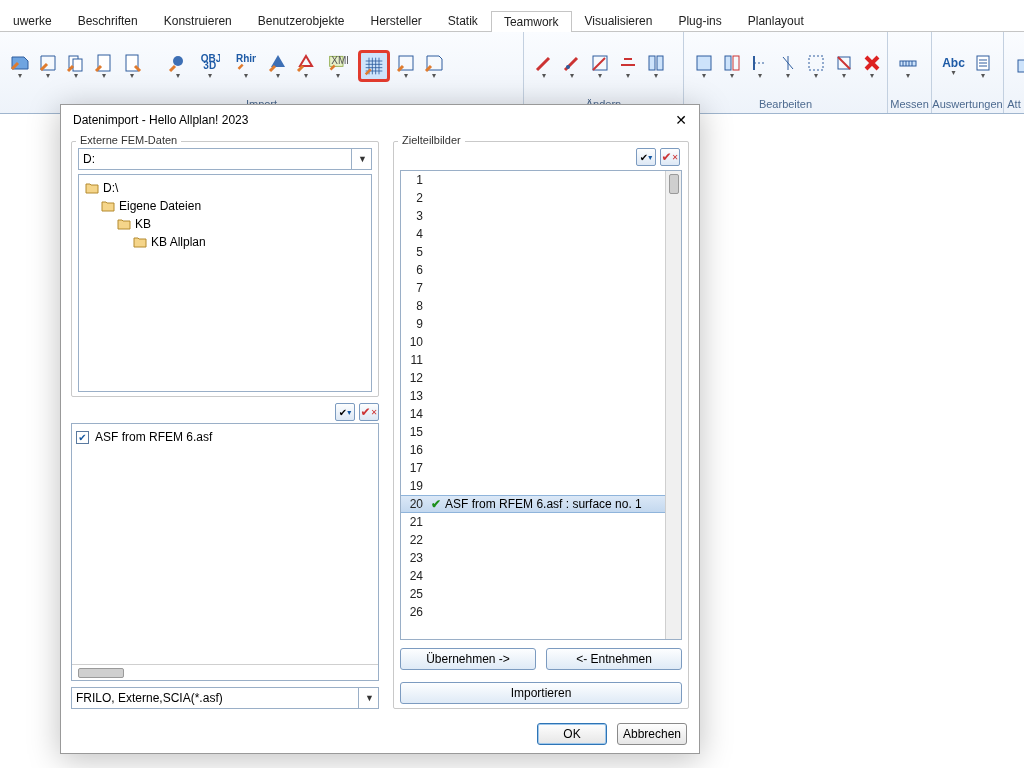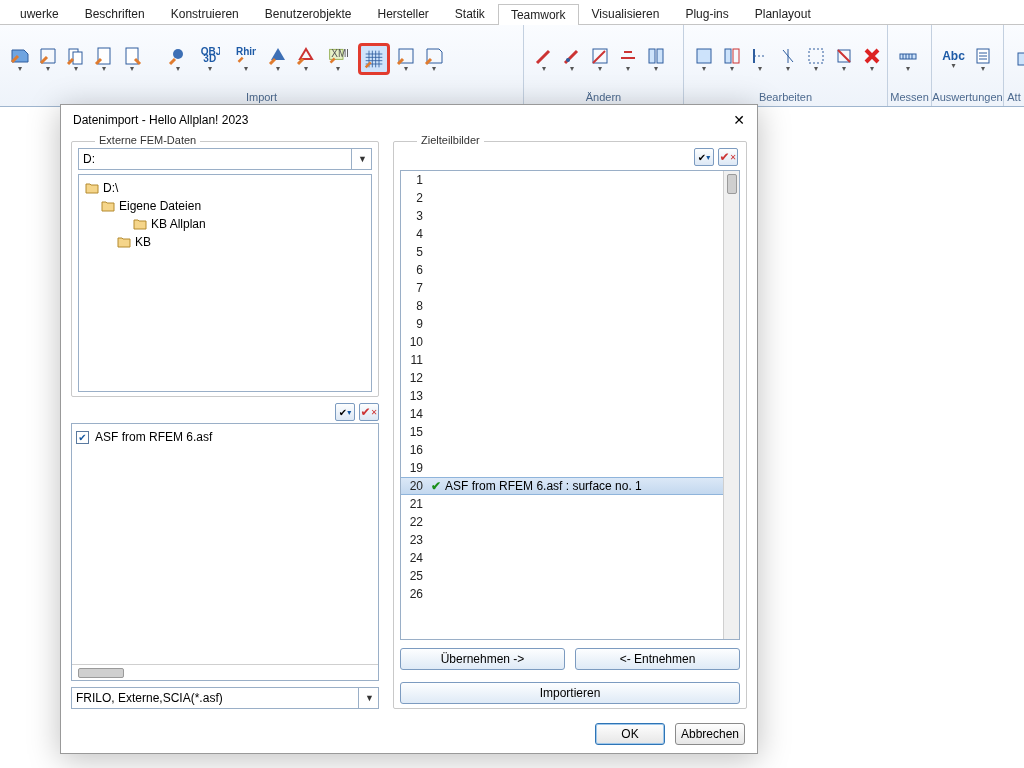--- a/index.html
+++ b/index.html
@@ -1,47 +1,47 @@
 <!DOCTYPE html>
 <html><head>
 <meta charset="utf-8">
 <style>
   * { box-sizing: border-box; font-family: "Segoe UI", Tahoma, sans-serif; font-size: 12px; }
   html,body { margin:0; padding:0; width:1024px; height:768px; background:#fff; overflow:hidden; }
 
   
-  .ribbon-tabs { height:25px; display:flex; align-items:flex-end; padding-left:7px; border-bottom:1px solid #c5c5c5; background:#fff; }
+  .ribbon-tabs { height:32px; display:flex; align-items:flex-end; padding-left:0; border-bottom:1px solid #c5c5c5; background:#fff; }
   .ribbon-tab { padding:3px 12px 3px 12px; border:1px solid transparent; border-bottom:none; cursor:default; color:#222;}
   .ribbon-tab.active { border-color:#c5c5c5; background:#fff; position:relative; top:1px; }
   .ribbon-tabs .spacer { flex:1; }
 
   
   .ribbon-body { height:82px; background:linear-gradient(#fafcff,#eef3fa); border-bottom:1px solid #9fb5ce; display:flex; }
   .ribbon-group { border-right:1px solid #c3d0e0; display:flex; flex-direction:column; }
   .ribbon-group .icons { flex:1; display:flex; align-items:center; gap:8px; padding:4px 10px 0 10px; }
   .ribbon-group .caption { text-align:center; font-size:11px; color:#4d6a8f; padding:2px 0 3px 0; }
   .rb-btn { width:20px; height:28px; display:flex; flex-direction:column; align-items:center; justify-content:center; }
   .rb-btn svg { width:20px; height:20px; }
   .rb-btn .dd { font-size:8px; color:#555; line-height:6px; }
   .rb-btn-wide { width:28px; }
   .highlighted { outline:3px solid #e23b2e; outline-offset:-1px; background:#cfe3fb; border-radius:2px; padding:2px; }
 
   
-  .dialog { position:absolute; left:60px; top:104px; width:698px; height:650px; background:#fff; border:1px solid #999; box-shadow:0 5px 30px rgba(0,0,0,.25);}
+  .dialog { position:absolute; left:60px; top:104px; width:640px; height:650px; background:#fff; border:1px solid #999; box-shadow:0 5px 30px rgba(0,0,0,.25);}
   .dialog-title { height:30px; display:flex; align-items:center; padding:0 8px 0 12px; font-size:12px; }
   .dialog-title .x { margin-left:auto; width:20px; text-align:center; font-size:14px; }
   .dialog-body { position:absolute; top:30px; left:10px; right:10px; bottom:44px; display:flex; gap:14px; }
   .dialog-footer { position:absolute; bottom:8px; right:12px; display:flex; gap:10px; }
   .dlg-btn { min-width:70px; height:22px; border:1px solid #8a8a8a; border-radius:3px; background:linear-gradient(#fefefe,#e6e6e6); display:flex; align-items:center; justify-content:center; }
   .dlg-btn.primary { border-color:#2e74b5; box-shadow:0 0 0 1px #9ec7eb inset; }
 
   
   .col-left { width:308px; display:flex; flex-direction:column; }
   .fieldset { border:1px solid #c9c9c9; border-radius:2px; padding:6px 6px 4px 6px; position:relative; margin-top:6px;}
-  .fieldset > .legend { position:absolute; top:-8px; left:23px; background:#fff; padding:0 4px; font-size:11px; color:#333;}
+  .fieldset > .legend { position:absolute; top:-8px; left:4px; background:#fff; padding:0 4px; font-size:11px; color:#333;}
   .combo { height:22px; border:1px solid #9aafc7; background:#fff; display:flex; align-items:center; padding:0 4px; }
   .combo .arrow { margin-left:auto; font-size:9px; color:#333; border-left:1px solid #9aafc7; padding-left:6px; height:100%; display:flex; align-items:center;}
   .tree { height:218px; border:1px solid #9aafc7; margin-top:4px; background:#fff; overflow:auto; padding:4px 2px; }
   .tree-row { display:flex; align-items:center; gap:4px; height:18px; padding-left:4px; }
   .tree-row svg { width:14px; height:12px; }
   .minibar { display:flex; justify-content:flex-end; gap:4px; margin:6px 0 2px 0;}
   .minibtn { width:20px; height:18px; border:1px solid #7c9bc0; background:linear-gradient(#fdfefe,#dde8f5); border-radius:2px; display:flex; align-items:center; justify-content:center; font-size:10px;}
   .filelist { flex:1; border:1px solid #9aafc7; background:#fff; padding:4px; overflow:auto; position:relative;}
   .filerow { display:flex; align-items:center; gap:6px; height:18px; }
   .scroll-h { height:16px; border-top:1px solid #cfcfcf; margin-top:4px; display:flex; align-items:center; }
@@ -364,31 +364,31 @@
                   <path d="M1 2h4l1 1h7v8H1z" fill="#f5d58a" stroke="#b48a2e"></path>
                 </svg>
                 <span>D:\</span>
               </div>
               <div class="tree-row" style="padding-left: 20px;">
                 <svg viewBox="0 0 14 12">
                   <path d="M1 2h4l1 1h7v8H1z" fill="#f5d58a" stroke="#b48a2e"></path>
                 </svg>
                 <span>Eigene Dateien</span>
               </div>
+              <div class="tree-row" style="padding-left: 36px;">
+                <svg viewBox="0 0 14 12">
+                  <path d="M1 2h4l1 1h7v8H1z" fill="#f5d58a" stroke="#b48a2e"></path>
+                </svg>
+                <span>KB</span>
+              </div>
               <div class="tree-row" style="padding-left: 52px;">
                 <svg viewBox="0 0 14 12">
                   <path d="M1 2h4l1 1h7v8H1z" fill="#f5d58a" stroke="#b48a2e"></path>
                 </svg>
                 <span>KB Allplan</span>
-              </div>
-              <div class="tree-row" style="padding-left: 36px;">
-                <svg viewBox="0 0 14 12">
-                  <path d="M1 2h4l1 1h7v8H1z" fill="#f5d58a" stroke="#b48a2e"></path>
-                </svg>
-                <span>KB</span>
               </div>
             </div>
         </div>
       </div>
 
       <div class="minibar">
         <div class="minibtn">✔<span style="color:#1557a0;font-size:8px">▾</span></div>
         <div class="minibtn">
             <span style="color:#c33">✔</span>
             <span style="color:#c33;font-size:8px">✕</span>
@@ -467,20 +467,23 @@
               <div class="ziel-row">
                 <span class="num">14</span>
               </div>
               <div class="ziel-row">
                 <span class="num">15</span>
               </div>
               <div class="ziel-row">
                 <span class="num">16</span>
               </div>
               <div class="ziel-row">
+                <span class="num">17</span>
+              </div>
+              <div class="ziel-row">
                 <span class="num">19</span>
               </div>
               <div class="ziel-row selected">
                 <span class="num">20</span>
                 <span class="chk">✔</span>
                 <span>ASF from RFEM 6.asf :  surface no. 1</span>
               </div>
               <div class="ziel-row">
                 <span class="num">21</span>
               </div>

